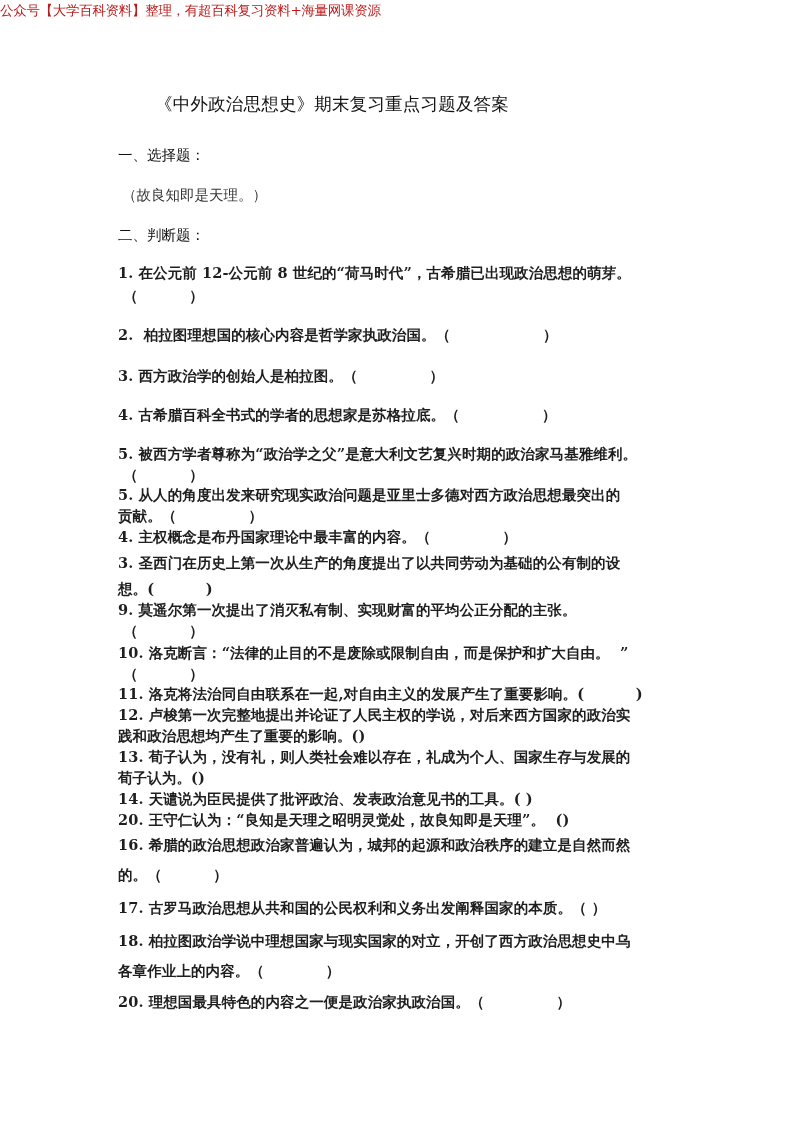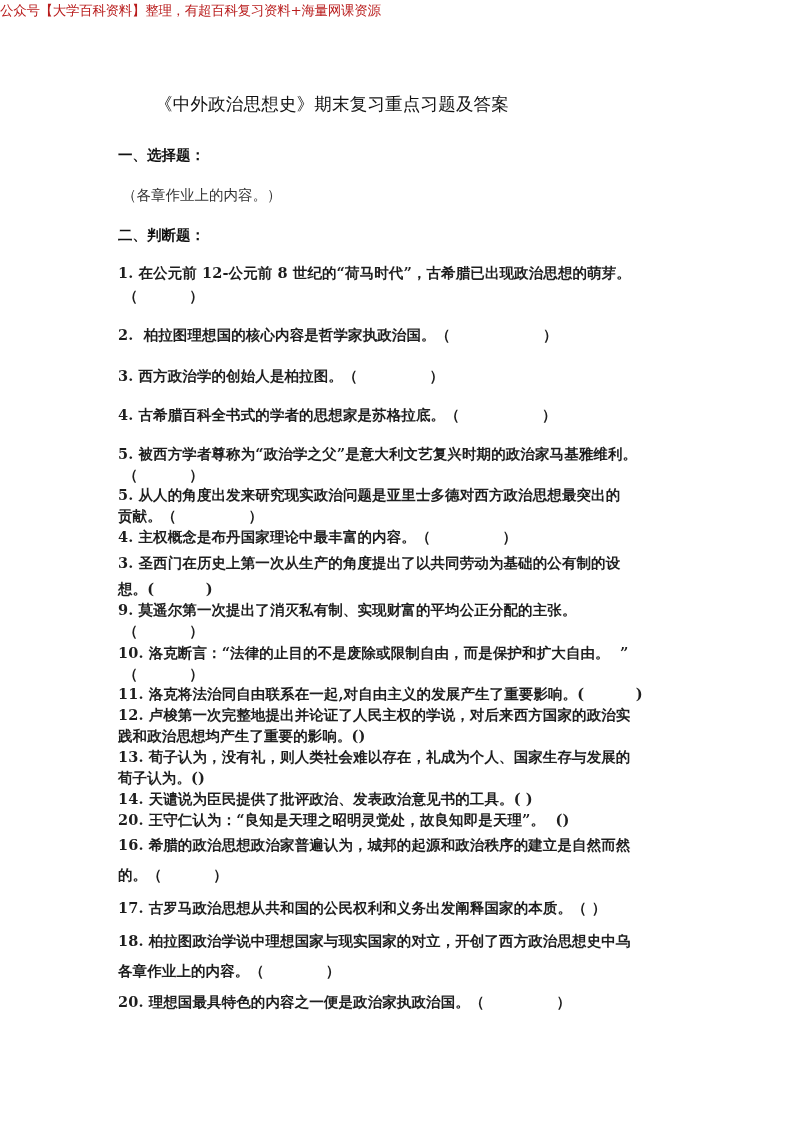--- a/index.html
+++ b/index.html
@@ -2,33 +2,33 @@
 <html><head>
 <meta charset="utf-8">
 <style>
   html, body { margin:0; padding:0; background:#fff; }
   body { width:793px; height:1122px; position:relative; overflow:hidden;
          font-family:"DejaVu Serif","Liberation Serif",serif; color:#1a1a1a; }
   .hdr { position:absolute; top:2px; left:0; width:705px; text-align:left;
          font-size:13.5px; color:#b91c1c; letter-spacing:-0.3px; }
   .title { position:absolute; top:92px; left:118px; font-size:17.5px; font-weight:normal;
            color:#111; letter-spacing:0.2px;margin-left:37px; }
-  .sec { position:absolute; left:118px; font-size:14.5px; font-weight:bold; color:#111; }
+  .sec { position:absolute; left:118px; font-size:14.5px; font-weight:normal; color:#111; }
   .note { position:absolute; left:122px; font-size:14.5px; color:#333; }
   .ln { position:absolute; left:118px; font-size:14.5px; color:#1e1e1e; white-space:pre; letter-spacing:0.1px;font-weight:bold; }
 </style>
 </head>
 <body>
 
 <div class="hdr">公众号【大学百科资料】整理，有超百科复习资料+海量网课资源</div>
 
 <div class="title">《中外政治思想史》期末复习重点习题及答案</div>
 
 <div class="sec" style="top:146px">一、选择题：</div>
-<div class="note" style="top:186px">（各章作业上的内容。）</div>
+<div class="note" style="top:186px">（故良知即是天理。）</div>
 <div class="sec" style="top:226px">二、判断题：</div>
 
 <div class="ln" style="top:264px">1. 在公元前 12-公元前 8 世纪的“荷马时代”，古希腊已出现政治思想的萌芽。</div>
 <div class="ln" style="top:287px"> （          ）</div>
 <div class="ln" style="top:326px">2.  柏拉图理想国的核心内容是哲学家执政治国。（                  ）</div>
 <div class="ln" style="top:367px">3. 西方政治学的创始人是柏拉图。（              ）</div>
 <div class="ln" style="top:406px">4. 古希腊百科全书式的学者的思想家是苏格拉底。（                ）</div>
 <div class="ln" style="top:445px">5. 被西方学者尊称为“政治学之父”是意大利文艺复兴时期的政治家马基雅维利。</div>
 <div class="ln" style="top:466px"> （          ）</div>
 <div class="ln" style="top:486px">5. 从人的角度出发来研究现实政治问题是亚里士多德对西方政治思想最突出的</div>

